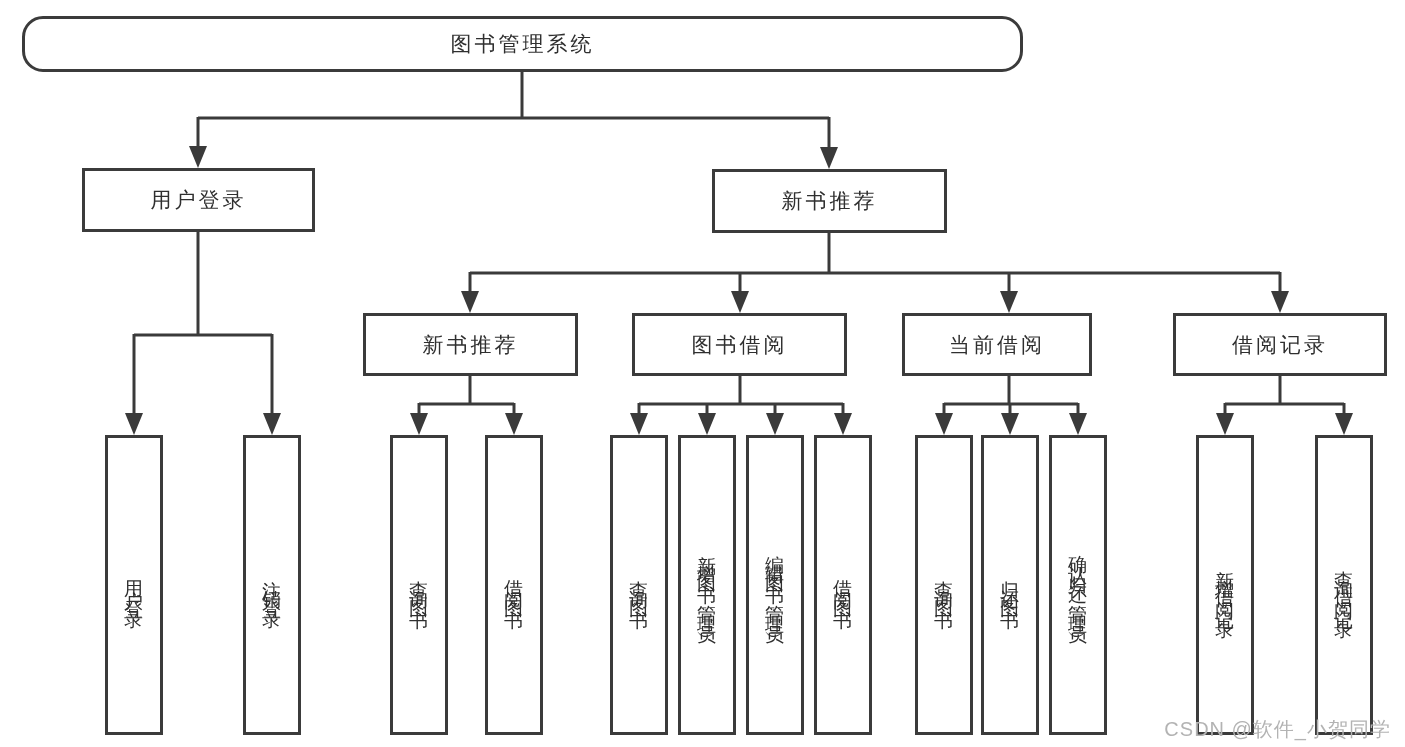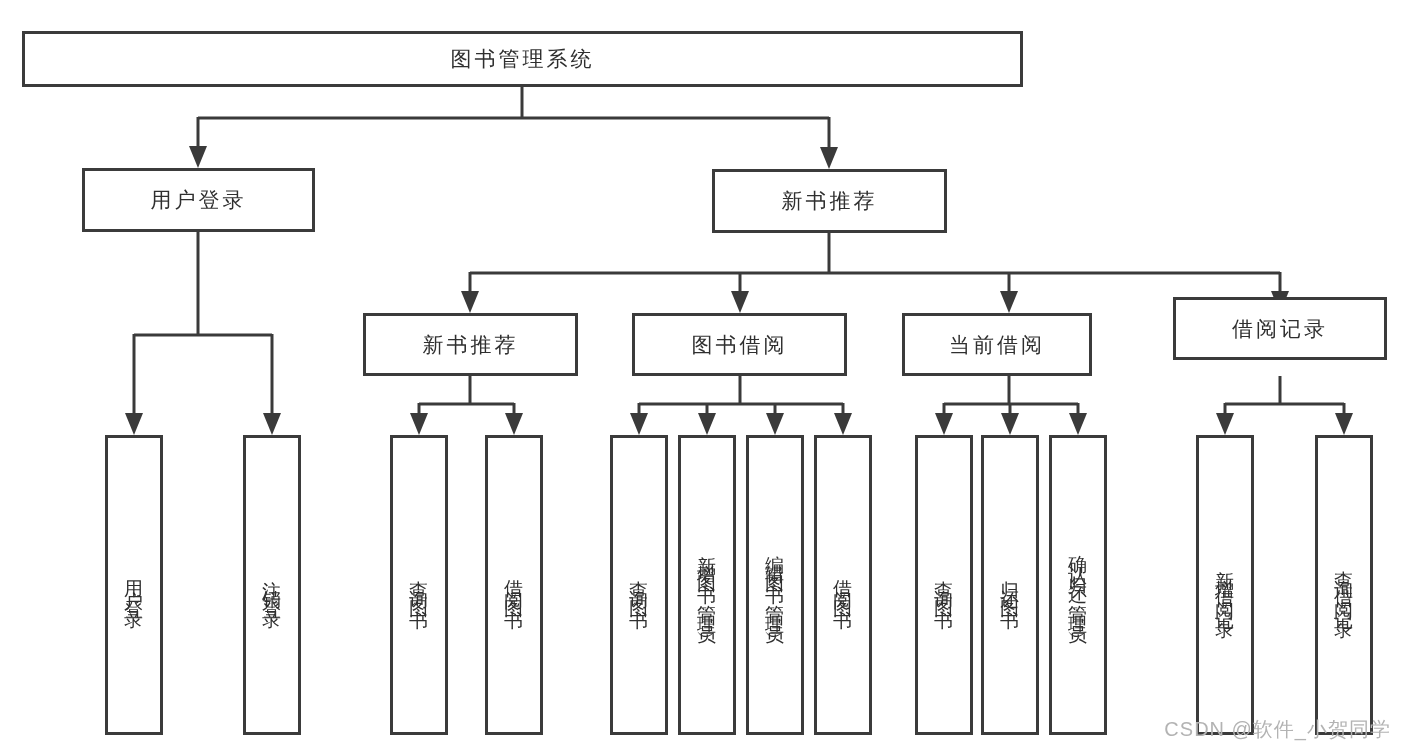--- a/index.html
+++ b/index.html
@@ -117,41 +117,41 @@
     <g>
       <path class="cl" d="M1280,376 V404"></path>
       <path class="cl" d="M1225,404 H1344"></path>
       <path class="cl" d="M1225,403 V414"></path>
       <polygon class="ah" points="1216,413 1234,413 1225,435"></polygon>
       <path class="cl" d="M1344,403 V414"></path>
       <polygon class="ah" points="1335,413 1353,413 1344,435"></polygon>
     </g>
   </svg>
 
-  <div class="box" style="left:22px;top:31px;width:1001px;height:56px;">
+  <div class="box" style="left:22px;top:16px;width:1001px;height:56px;border-radius:21px;">
     <span class="hlabel">图书管理系统</span>
   </div>
 
   <div class="box" style="left:82px;top:168px;width:233px;height:64px;">
     <span class="hlabel">用户登录</span>
   </div>
   <div class="box" style="left:712px;top:169px;width:235px;height:64px;">
     <span class="hlabel">新书推荐</span>
   </div>
 
   <div class="box" style="left:632px;top:313px;width:215px;height:63px;">
     <span class="hlabel">图书借阅</span>
   </div>
   <div class="box" style="left:363px;top:313px;width:215px;height:63px;">
     <span class="hlabel">新书推荐</span>
   </div>
   <div class="box" style="left:902px;top:313px;width:190px;height:63px;">
     <span class="hlabel">当前借阅</span>
   </div>
-  <div class="box" style="left:1173px;top:297px;width:214px;height:63px;">
+  <div class="box" style="left:1173px;top:313px;width:214px;height:63px;">
     <span class="hlabel">借阅记录</span>
   </div>
 
   <div class="box" style="left:105px;top:435px;width:58px;height:300px;">
     <span class="vtext">用户登录</span>
   </div>
   <div class="box" style="left:243px;top:435px;width:58px;height:300px;">
     <span class="vtext">注销登录</span>
   </div>
 

